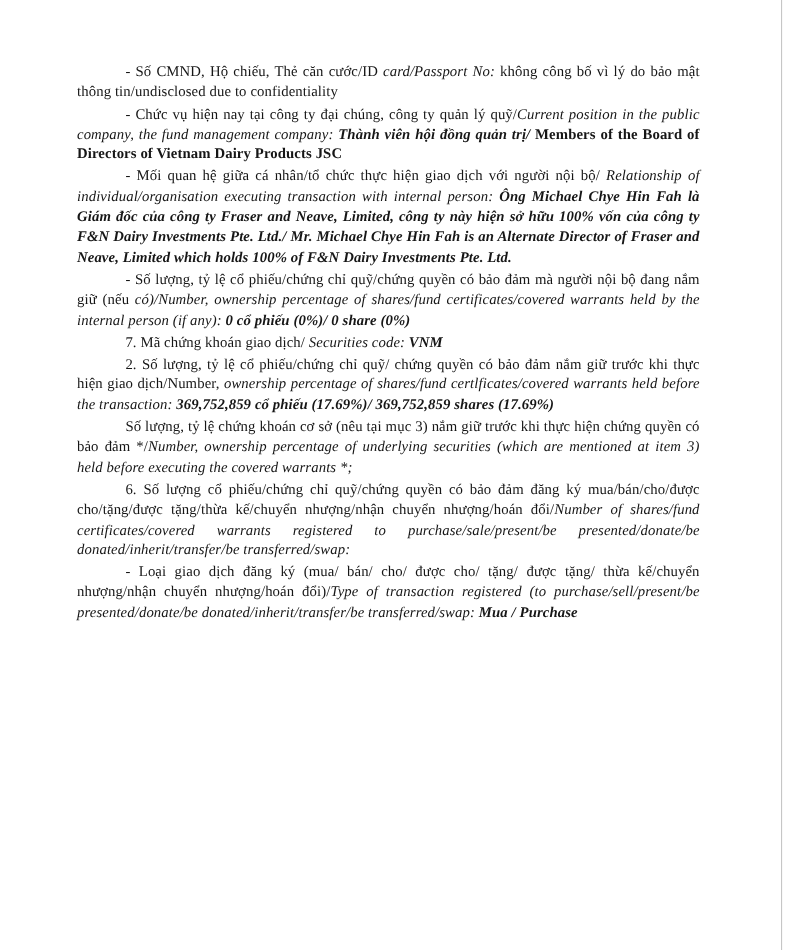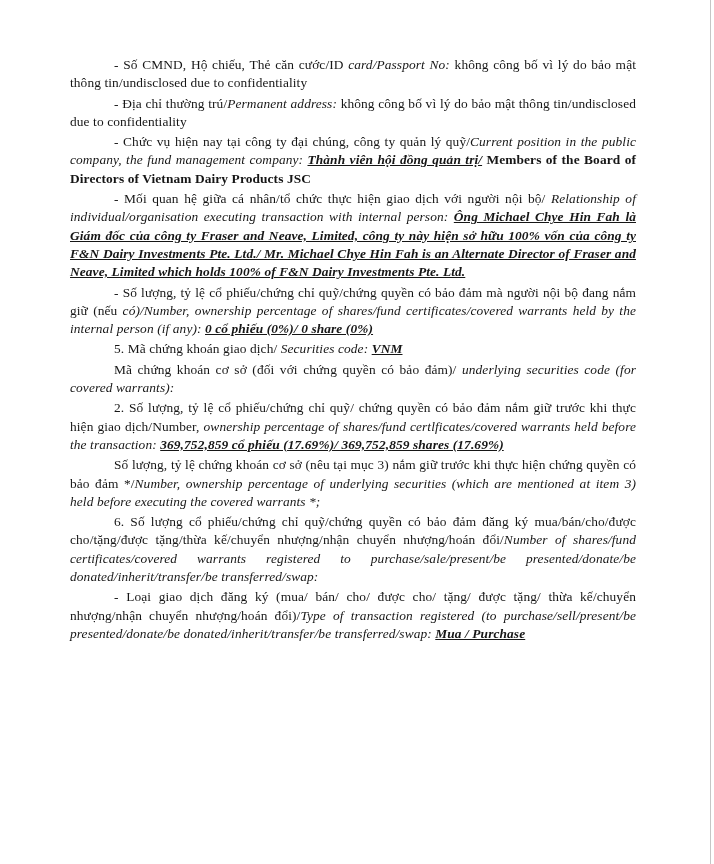--- a/index.html
+++ b/index.html
@@ -26,41 +26,39 @@
     line-height: 18.3px;
     letter-spacing: 0.1px;
   }
   .content p {
     margin: 0 0 2px 0;
     text-indent: 44px;
   }
   .s-r { font-style: normal; font-weight: normal; }
   .s-i { font-style: italic; font-weight: normal; }
   .s-b { font-style: normal; font-weight: bold; }
-  .s-bi { font-style: italic; font-weight: bold; text-decoration: underline; }
+  .s-bi { font-style: italic; font-weight: bold; }
   .page-edge {
     position: absolute;
     left: 710px;
     top: 0;
     width: 1px;
     height: 864px;
     background: #c6c6c6;
   }
 </style>
 </head>
 <body>
 
 <div class="page">
   <div class="content">
       <p><span class="s-r">- Số CMND, Hộ chiếu, Thẻ căn cước/ID </span><span class="s-i">card/Passport No:</span><span class="s-r"> không công bố vì lý do bảo mật thông tin/undisclosed due to confidentiality</span></p>
-      <p><span class="s-r">- Địa chỉ thường trú/</span><span class="s-i">Permanent address:</span><span class="s-r"> không công bố vì lý do bảo mật thông tin/undisclosed due to confidentiality</span></p>
       <p><span class="s-r">- Chức vụ hiện nay tại công ty đại chúng, công ty quản lý quỹ/</span><span class="s-i">Current position in the public company, the fund management company: </span><span class="s-bi">Thành viên hội đồng quản trị/</span><span class="s-b"> Members of the Board of Directors of Vietnam Dairy Products JSC</span></p>
       <p><span class="s-r">- Mối quan hệ giữa cá nhân/tổ chức thực hiện giao dịch với người nội bộ/ </span><span class="s-i">Relationship of individual/organisation executing transaction with internal person: </span><span class="s-bi">Ông Michael Chye Hin Fah là Giám đốc của công ty Fraser and Neave, Limited, công ty này hiện sở hữu 100% vốn của công ty F&amp;N Dairy Investments Pte. Ltd./ Mr. Michael Chye Hin Fah is an Alternate Director of Fraser and Neave, Limited which holds 100% of F&amp;N Dairy Investments Pte. Ltd.</span></p>
       <p><span class="s-r">- Số lượng, tỷ lệ cổ phiếu/chứng chỉ quỹ/chứng quyền có bảo đảm mà người nội bộ đang nắm giữ (nếu </span><span class="s-i">có)/Number, ownership percentage of shares/fund certificates/covered warrants held by the internal person (if any): </span><span class="s-bi">0 cổ phiếu (0%)/ 0 share (0%)</span></p>
-      <p><span class="s-r">5. Mã chứng khoán giao dịch/ </span><span class="s-i">Securities code: </span><span class="s-bi">VNM</span></p>
-      <p><span class="s-r">Mã chứng khoán cơ sở (đối với chứng quyền có bảo đảm)/ </span><span class="s-i">underlying securities code (for covered warrants):</span></p>
+      <p><span class="s-r">7. Mã chứng khoán giao dịch/ </span><span class="s-i">Securities code: </span><span class="s-bi">VNM</span></p>
       <p><span class="s-r">2. Số lượng, tỷ lệ cổ phiếu/chứng chỉ quỹ/ chứng quyền có bảo đảm nắm giữ trước khi thực hiện giao dịch/Number, </span><span class="s-i">ownership percentage of shares/fund certlficates/covered warrants held before the transaction: </span><span class="s-bi">369,752,859 cổ phiếu (17.69%)/ 369,752,859 shares (17.69%)</span></p>
       <p><span class="s-r">Số lượng, tỷ lệ chứng khoán cơ sở (nêu tại mục 3) nắm giữ trước khi thực hiện chứng quyền có bảo đảm */</span><span class="s-i">Number, ownership percentage of underlying securities (which are mentioned at item 3) held before executing the covered warrants *;</span></p>
       <p><span class="s-r">6. Số lượng cổ phiếu/chứng chỉ quỹ/chứng quyền có bảo đảm đăng ký mua/bán/cho/được cho/tặng/được tặng/thừa kế/chuyển nhượng/nhận chuyển nhượng/hoán đổi/</span><span class="s-i">Number of shares/fund certificates/covered warrants registered to purchase/sale/present/be presented/donate/be donated/inherit/transfer/be transferred/swap:</span></p>
       <p><span class="s-r">- Loại giao dịch đăng ký (mua/ bán/ cho/ được cho/ tặng/ được tặng/ thừa kế/chuyển nhượng/nhận chuyển nhượng/hoán đổi)/</span><span class="s-i">Type of transaction registered (to purchase/sell/present/be presented/donate/be donated/inherit/transfer/be transferred/swap: </span><span class="s-bi">Mua / Purchase</span></p>
     </div>
   <div class="page-edge"></div>
 </div>
 
 </body></html>

